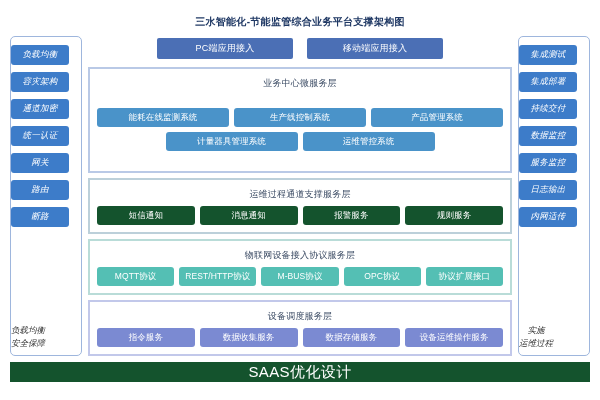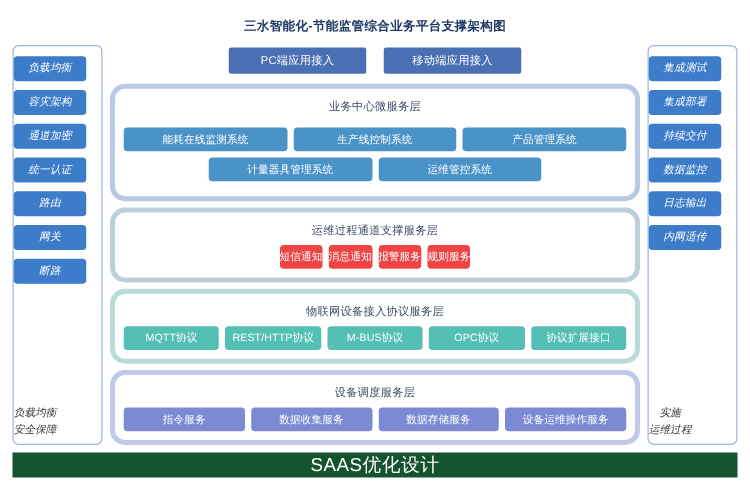--- a/index.html
+++ b/index.html
@@ -94,36 +94,36 @@
   }
 
   
   .access-row {
     display: flex;
     justify-content: center;
     gap: 14px;
     padding: 2px 0 3px 0;
   }
   .access-chip {
-    width: 110px;
+    width: 136px;
     height: 21px;
     background: #4b6fb5;
     color: #ffffff;
     font-size: 9px;
     border-radius: 2px;
     display: flex;
     align-items: center;
     justify-content: center;
     letter-spacing: 0.2px;
   }
 
   
   .layer {
-    border: 4px solid #404040;
-    border-radius: 12px;
+    border: 2px solid #404040;
+    border-radius: 0;
     background: #ffffff;
     padding: 5px 7px 7px 7px;
     display: flex;
     flex-direction: column;
     flex: 0 0 auto;
   }
   .layer.grow { flex: 1 1 auto; }
 
   .layer-title {
     text-align: center;
@@ -153,22 +153,22 @@
     color: #ffffff;
     font-size: 8.5px;
     letter-spacing: 0.1px;
     white-space: nowrap;
     overflow: hidden;
   }
 
   
   .layer-a { border-color: #b9c9e6; }
   .layer-a .chip { background: #4a93c9; }
-  .layer-b { border-color: #bcd0da; align-items: center; }
-  .layer-b .chip { background: #ef4444; }
+  .layer-b { border-color: #bcd0da; }
+  .layer-b .chip { background: #14532d; }
   .layer-c { border-color: #c2c8ea; }
   .layer-c .chip { background: #7b8ad2; }
   .layer-d { border-color: #b9dcd8; }
   .layer-d .chip { background: #54bfb4; }
 
   
   .chip.wide { flex: 1.9 1 0; }
 
   
   .footer-band {
@@ -191,22 +191,22 @@
   <div class="title">三水智能化-节能监管综合业务平台支撑架构图</div>
 
   <div class="body-row">
 
     <div class="rail">
       <div class="rail-items">
         <div class="rail-chip">负载均衡</div>
         <div class="rail-chip">容灾架构</div>
         <div class="rail-chip">通道加密</div>
         <div class="rail-chip">统一认证</div>
+        <div class="rail-chip">网关</div>
         <div class="rail-chip">路由</div>
-        <div class="rail-chip">网关</div>
         <div class="rail-chip">断路</div>
       </div>
       <div class="rail-caption">负载均衡
 安全保障</div>
     </div>
 
     <div class="center-col">
 
       <div class="access-row">
         <div class="access-chip">PC端应用接入</div>
@@ -256,20 +256,21 @@
       </div>
 
     </div>
 
     <div class="rail">
       <div class="rail-items">
         <div class="rail-chip">集成测试</div>
         <div class="rail-chip">集成部署</div>
         <div class="rail-chip">持续交付</div>
         <div class="rail-chip">数据监控</div>
+        <div class="rail-chip">服务监控</div>
         <div class="rail-chip">日志输出</div>
         <div class="rail-chip">内网适传</div>
       </div>
       <div class="rail-caption">实施
 运维过程</div>
     </div>
 
   </div>
 
   <div class="footer-band">SAAS优化设计</div>

